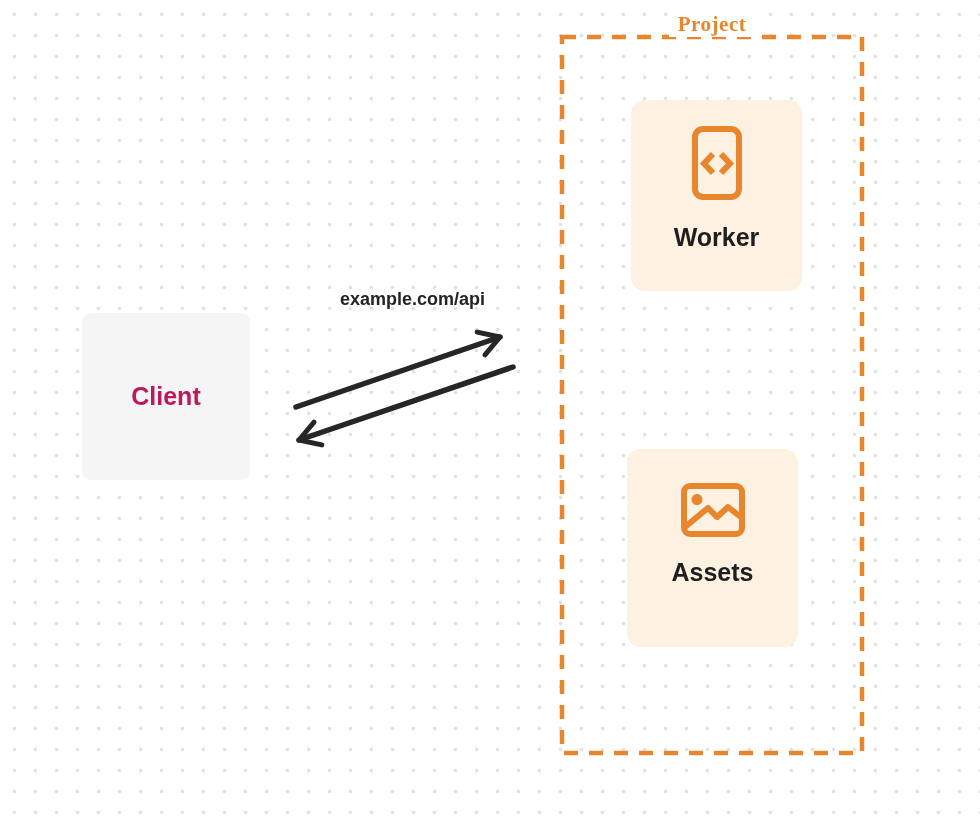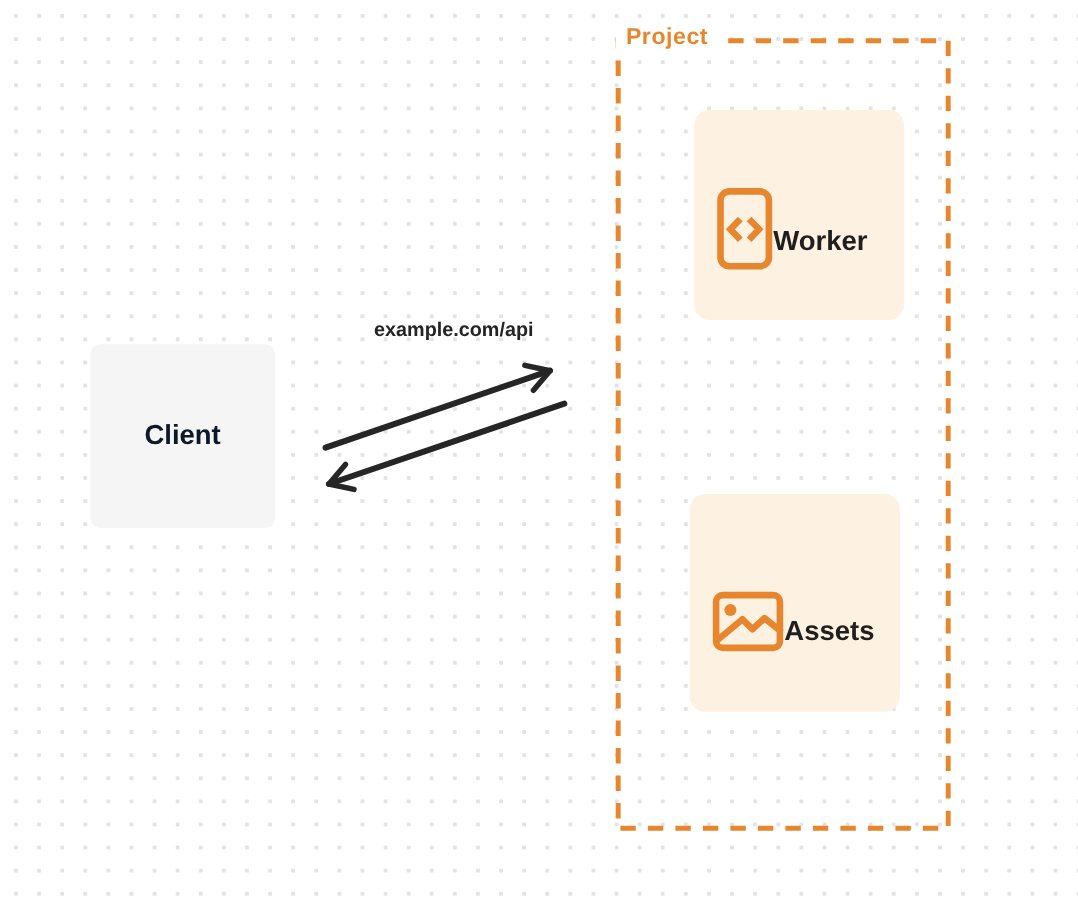--- a/index.html
+++ b/index.html
@@ -11,53 +11,54 @@
     background-color: #ffffff;
     background-image: radial-gradient(circle, #e3e3e5 1.8px, transparent 2.1px);
     background-size: 21px 21px;
     background-position: 4px 4px;
     font-family: "Liberation Sans", sans-serif;
   }
   .layer { position: absolute; left: 0; top: 0; width: 980px; height: 818px; }
 
   .project-label-wrap {
     position: absolute;
-    left: 560px; top: 22px; width: 304px;
+    left: 560px; top: 12px; width: 304px;
+    text-align: center;
     z-index: 3;
+    font-family: Liberation Serif, serif;
   }
   .project-label-wrap span {
     display: inline-block;
     background: #ffffff;
     padding: 0 9px;
     color: #e8862d;
     font-size: 21px;
     font-weight: 700;
     letter-spacing: 0.5px;
   }
 
   .client-box {
     position: absolute;
     left: 82px; top: 313px; width: 168px; height: 167px;
     background: #f5f5f6;
     border-radius: 9px;
     display: flex; align-items: center; justify-content: center;
     z-index: 2;
   }
   .client-box .box-label {
-    color: #0f172a; font-size: 25px; font-weight: 700;
+    color: #be185d; font-size: 25px; font-weight: 700;
   }
 
   .card {
     position: absolute;
     width: 171px;
     background: #fdf1e2;
     border-radius: 14px;
-    display: flex; flex-direction: row; align-items: center;
+    display: flex; flex-direction: column; align-items: center;
     z-index: 2;
-    padding-left: 20px;
   }
   .card.worker { left: 631px; top: 100px; height: 166px; padding-top: 25px; }
   .card.assets { left: 627px; top: 449px; height: 165px; padding-top: 33px; }
   .card .card-label {
     color: #1f1f1f; font-size: 25px; font-weight: 700; margin-top: 20px;
   }
   .card.worker .card-label { margin-top: 22px; }
 
   .url-label {
     position: absolute;

